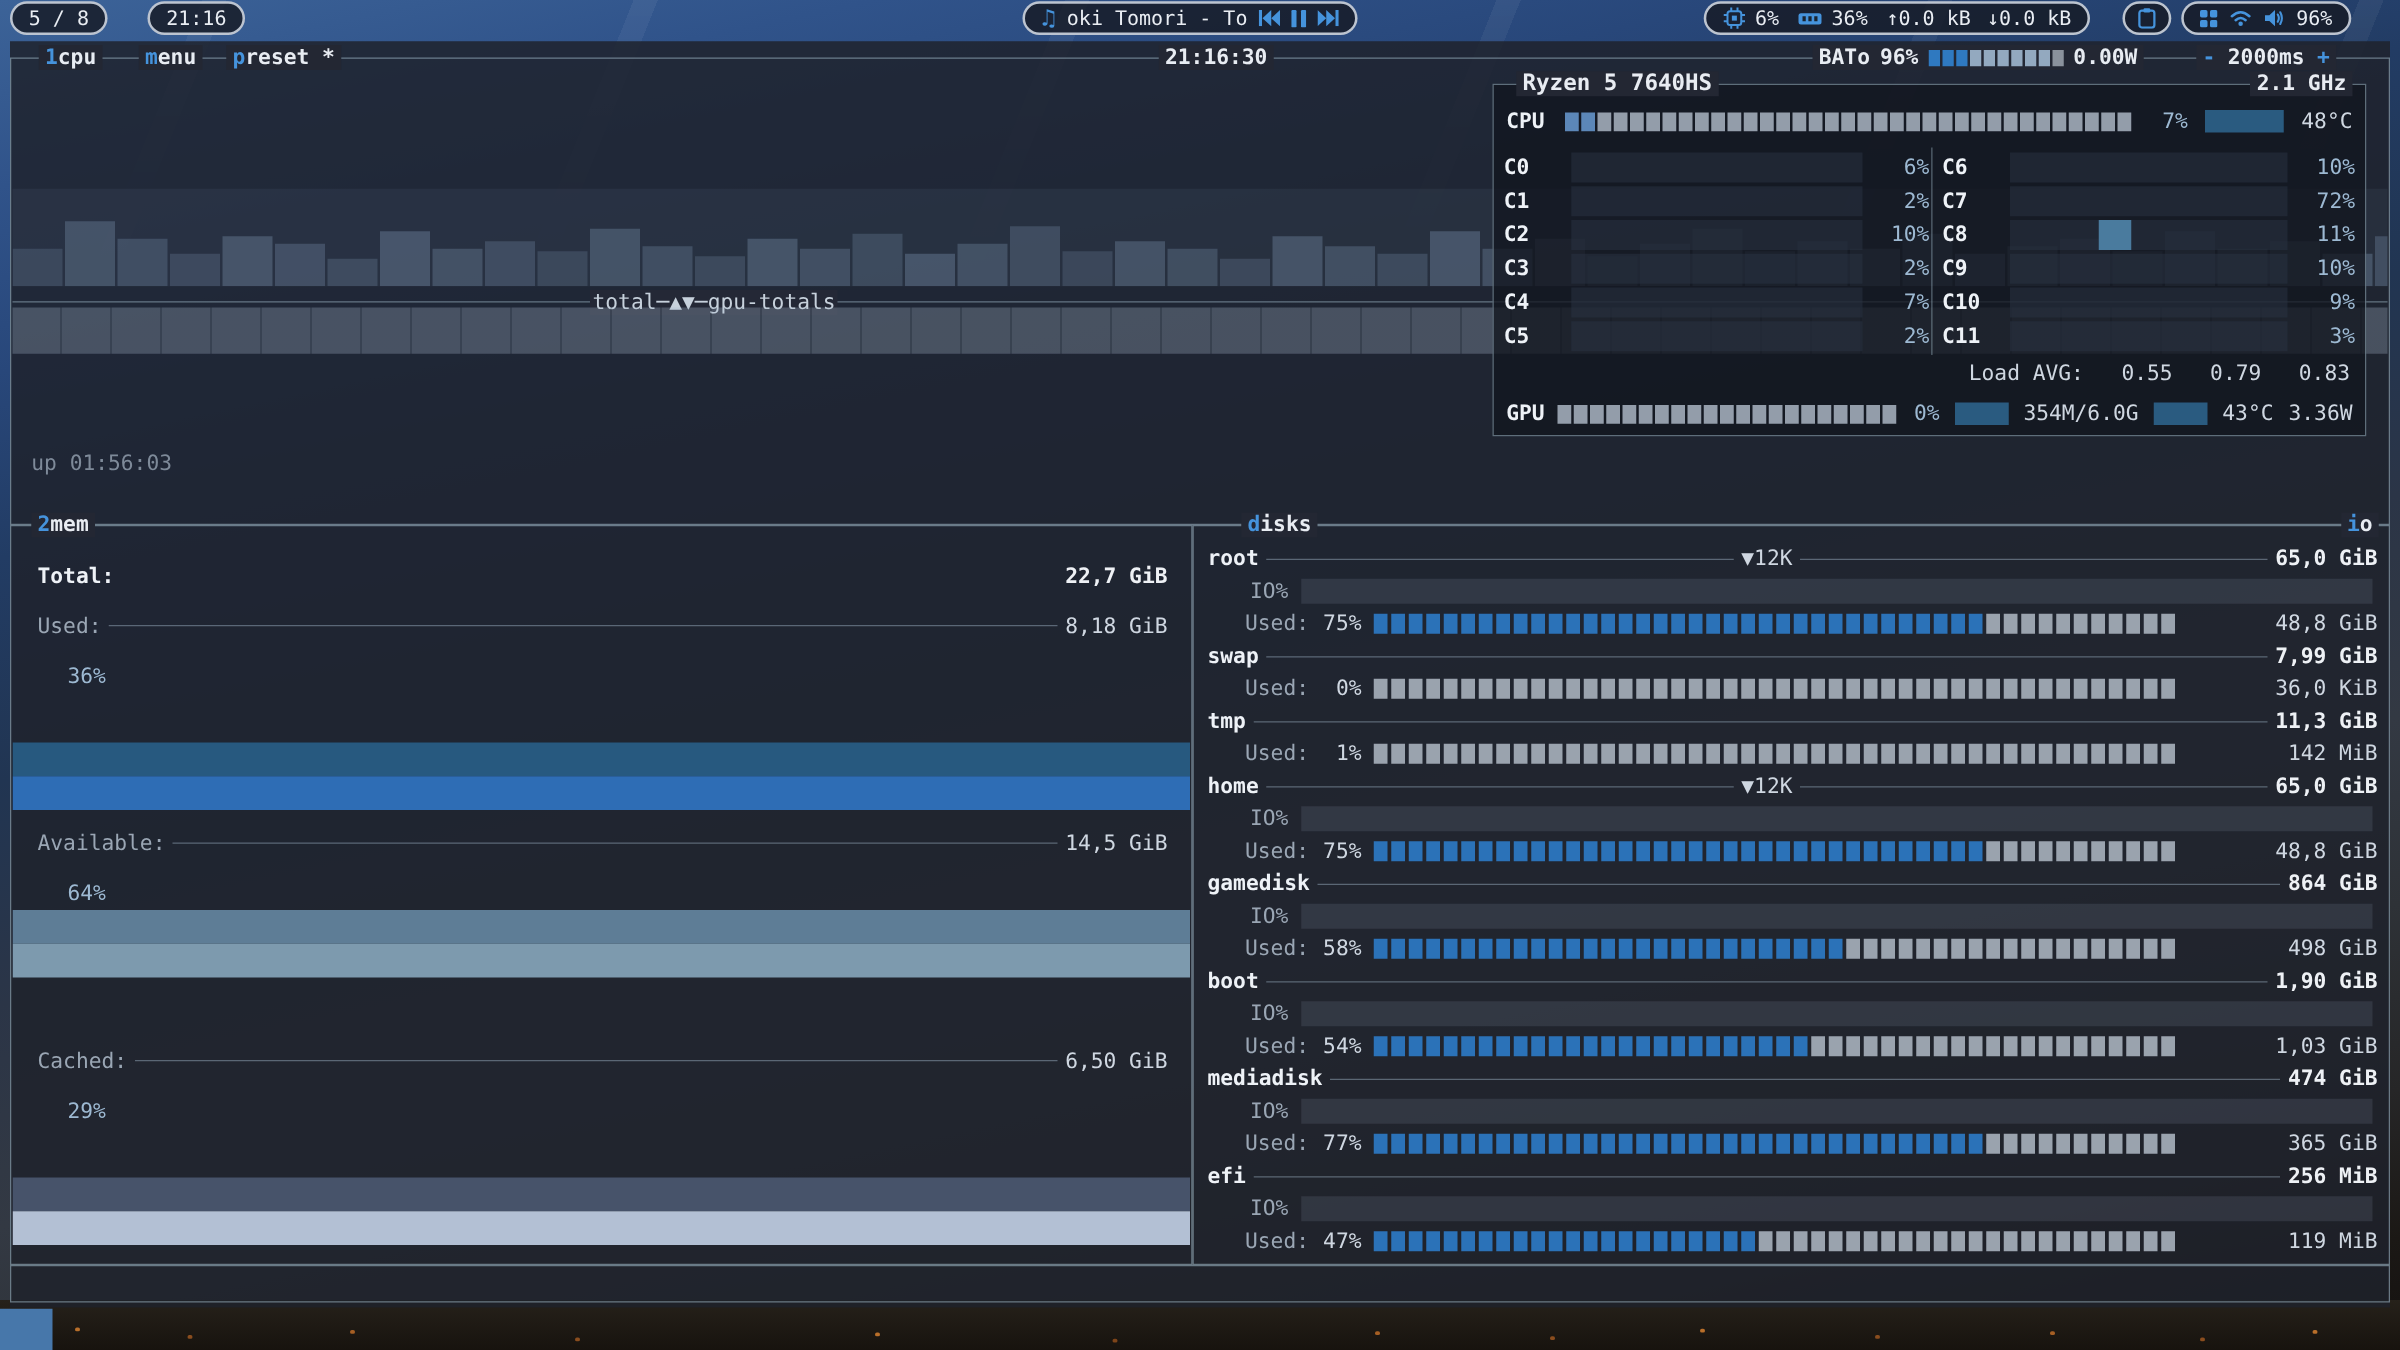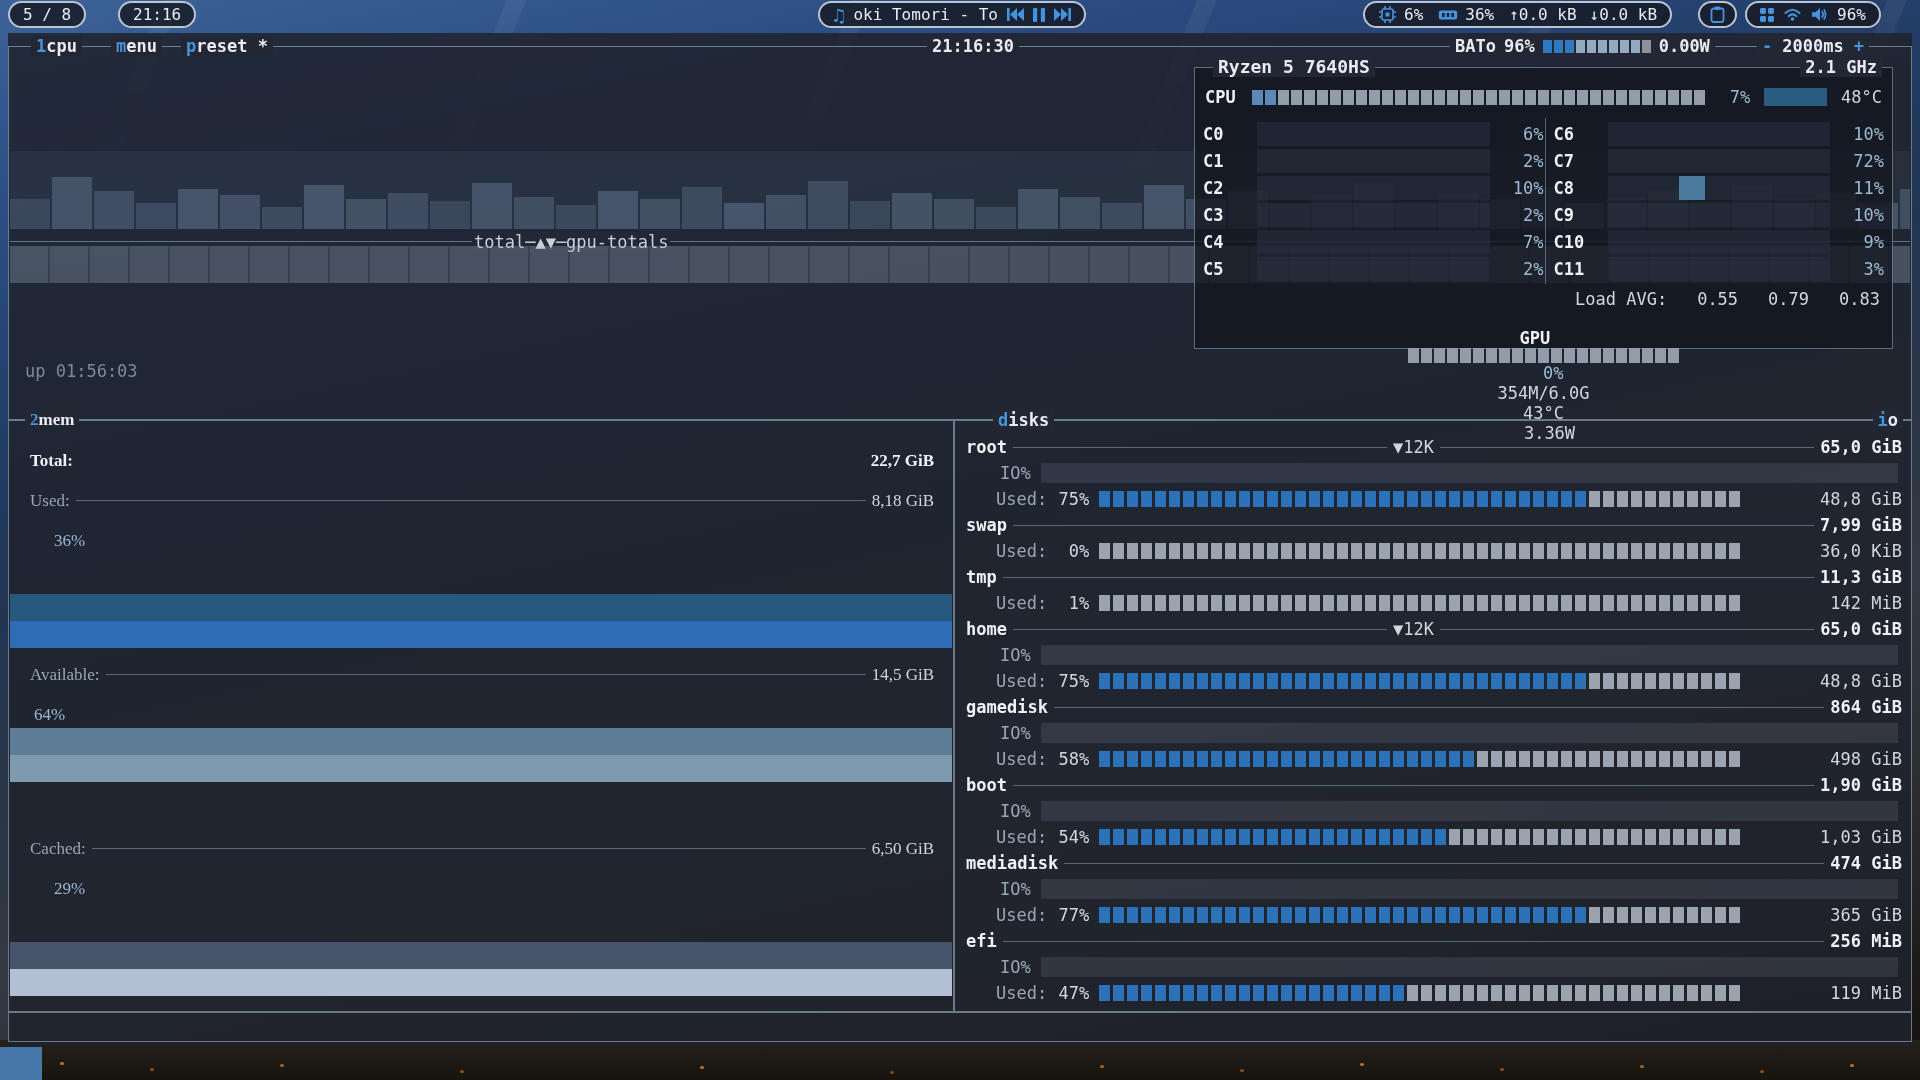--- a/index.html
+++ b/index.html
@@ -403,21 +403,21 @@
     </div>
   <div class="col-sep"></div>
 
   <div class="row" style="top:218px; padding:0 12px; justify-content:flex-end; gap:30px;">
     <span class="val">Load AVG:</span>
     <span class="val">0.55</span>
     <span class="val">0.79</span>
     <span class="val">0.83</span>
   </div>
 
-  <div class="row" style="top:260px; padding:0 10px;flex-direction:column;">
+  <div class="row" style="top:250px; padding:0 10px;">
     <span class="lblb" style="width:48px;">GPU</span>
     <span class="meter" id="gpu-meter">
         <i style="width: 11px; height: 15px; background: rgb(147, 157, 170);"></i>
         <i style="width: 11px; height: 15px; background: rgb(147, 157, 170);"></i>
         <i style="width: 11px; height: 15px; background: rgb(147, 157, 170);"></i>
         <i style="width: 11px; height: 15px; background: rgb(147, 157, 170);"></i>
         <i style="width: 11px; height: 15px; background: rgb(147, 157, 170);"></i>
         <i style="width: 11px; height: 15px; background: rgb(147, 157, 170);"></i>
         <i style="width: 11px; height: 15px; background: rgb(147, 157, 170);"></i>
         <i style="width: 11px; height: 15px; background: rgb(147, 157, 170);"></i>
@@ -437,21 +437,21 @@
       </span>
     <span class="pct" style="width:40px; text-align:right;">0%</span>
     <span class="gcell" style="width:50px; margin:0 12px;"></span>
     <span class="val">354M/6.0G</span>
     <span class="gcell" style="width:50px; margin:0 12px;"></span>
     <span class="val">43°C</span>
     <span class="val" style="margin-left:12px;">3.36W</span>
   </div>
 </div>
 
-<div class="panel" style="left:8px; top:420px; width:946px; height:592px;font-family:Liberation Serif, serif;">
+<div class="panel" style="left:8px; top:420px; width:946px; height:592px;">
   <div class="chip" style="left:16px;"><span class="hot">2</span><b>mem</b></div>
   <div class="sect-rows" id="mem-rows">
       <div class="mrow" style="padding: 0px 18px 0px 20px;">
         <span class="lblb">Total:</span>
         <div style="flex: 1 1 0%;"></div>
         <span class="valb">22,7 GiB</span>
       </div>
       <div class="mrow" style="padding: 0px 18px 0px 20px;">
         <span class="gray">Used:</span>
         <div class="divline"></div>
@@ -461,21 +461,21 @@
         <span class="pct">36%</span>
       </div>
       <div class="mrow"></div>
       <div class="band" style="background: rgb(39, 89, 127);"></div>
       <div class="band" style="background: rgb(46, 109, 181);"></div>
       <div class="mrow" style="padding: 0px 18px 0px 20px;">
         <span class="gray">Available:</span>
         <div class="divline"></div>
         <span class="val">14,5 GiB</span>
       </div>
-      <div class="mrow" style="padding-left: 24px;">
+      <div class="mrow" style="padding-left: 44px;">
         <span class="pct">64%</span>
       </div>
       <div class="band" style="background: rgb(94, 125, 150);"></div>
       <div class="band" style="background: rgb(125, 154, 174);"></div>
       <div class="mrow"></div>
       <div class="mrow" style="padding: 0px 18px 0px 20px;">
         <span class="gray">Cached:</span>
         <div class="divline"></div>
         <span class="val">6,50 GiB</span>
       </div>

